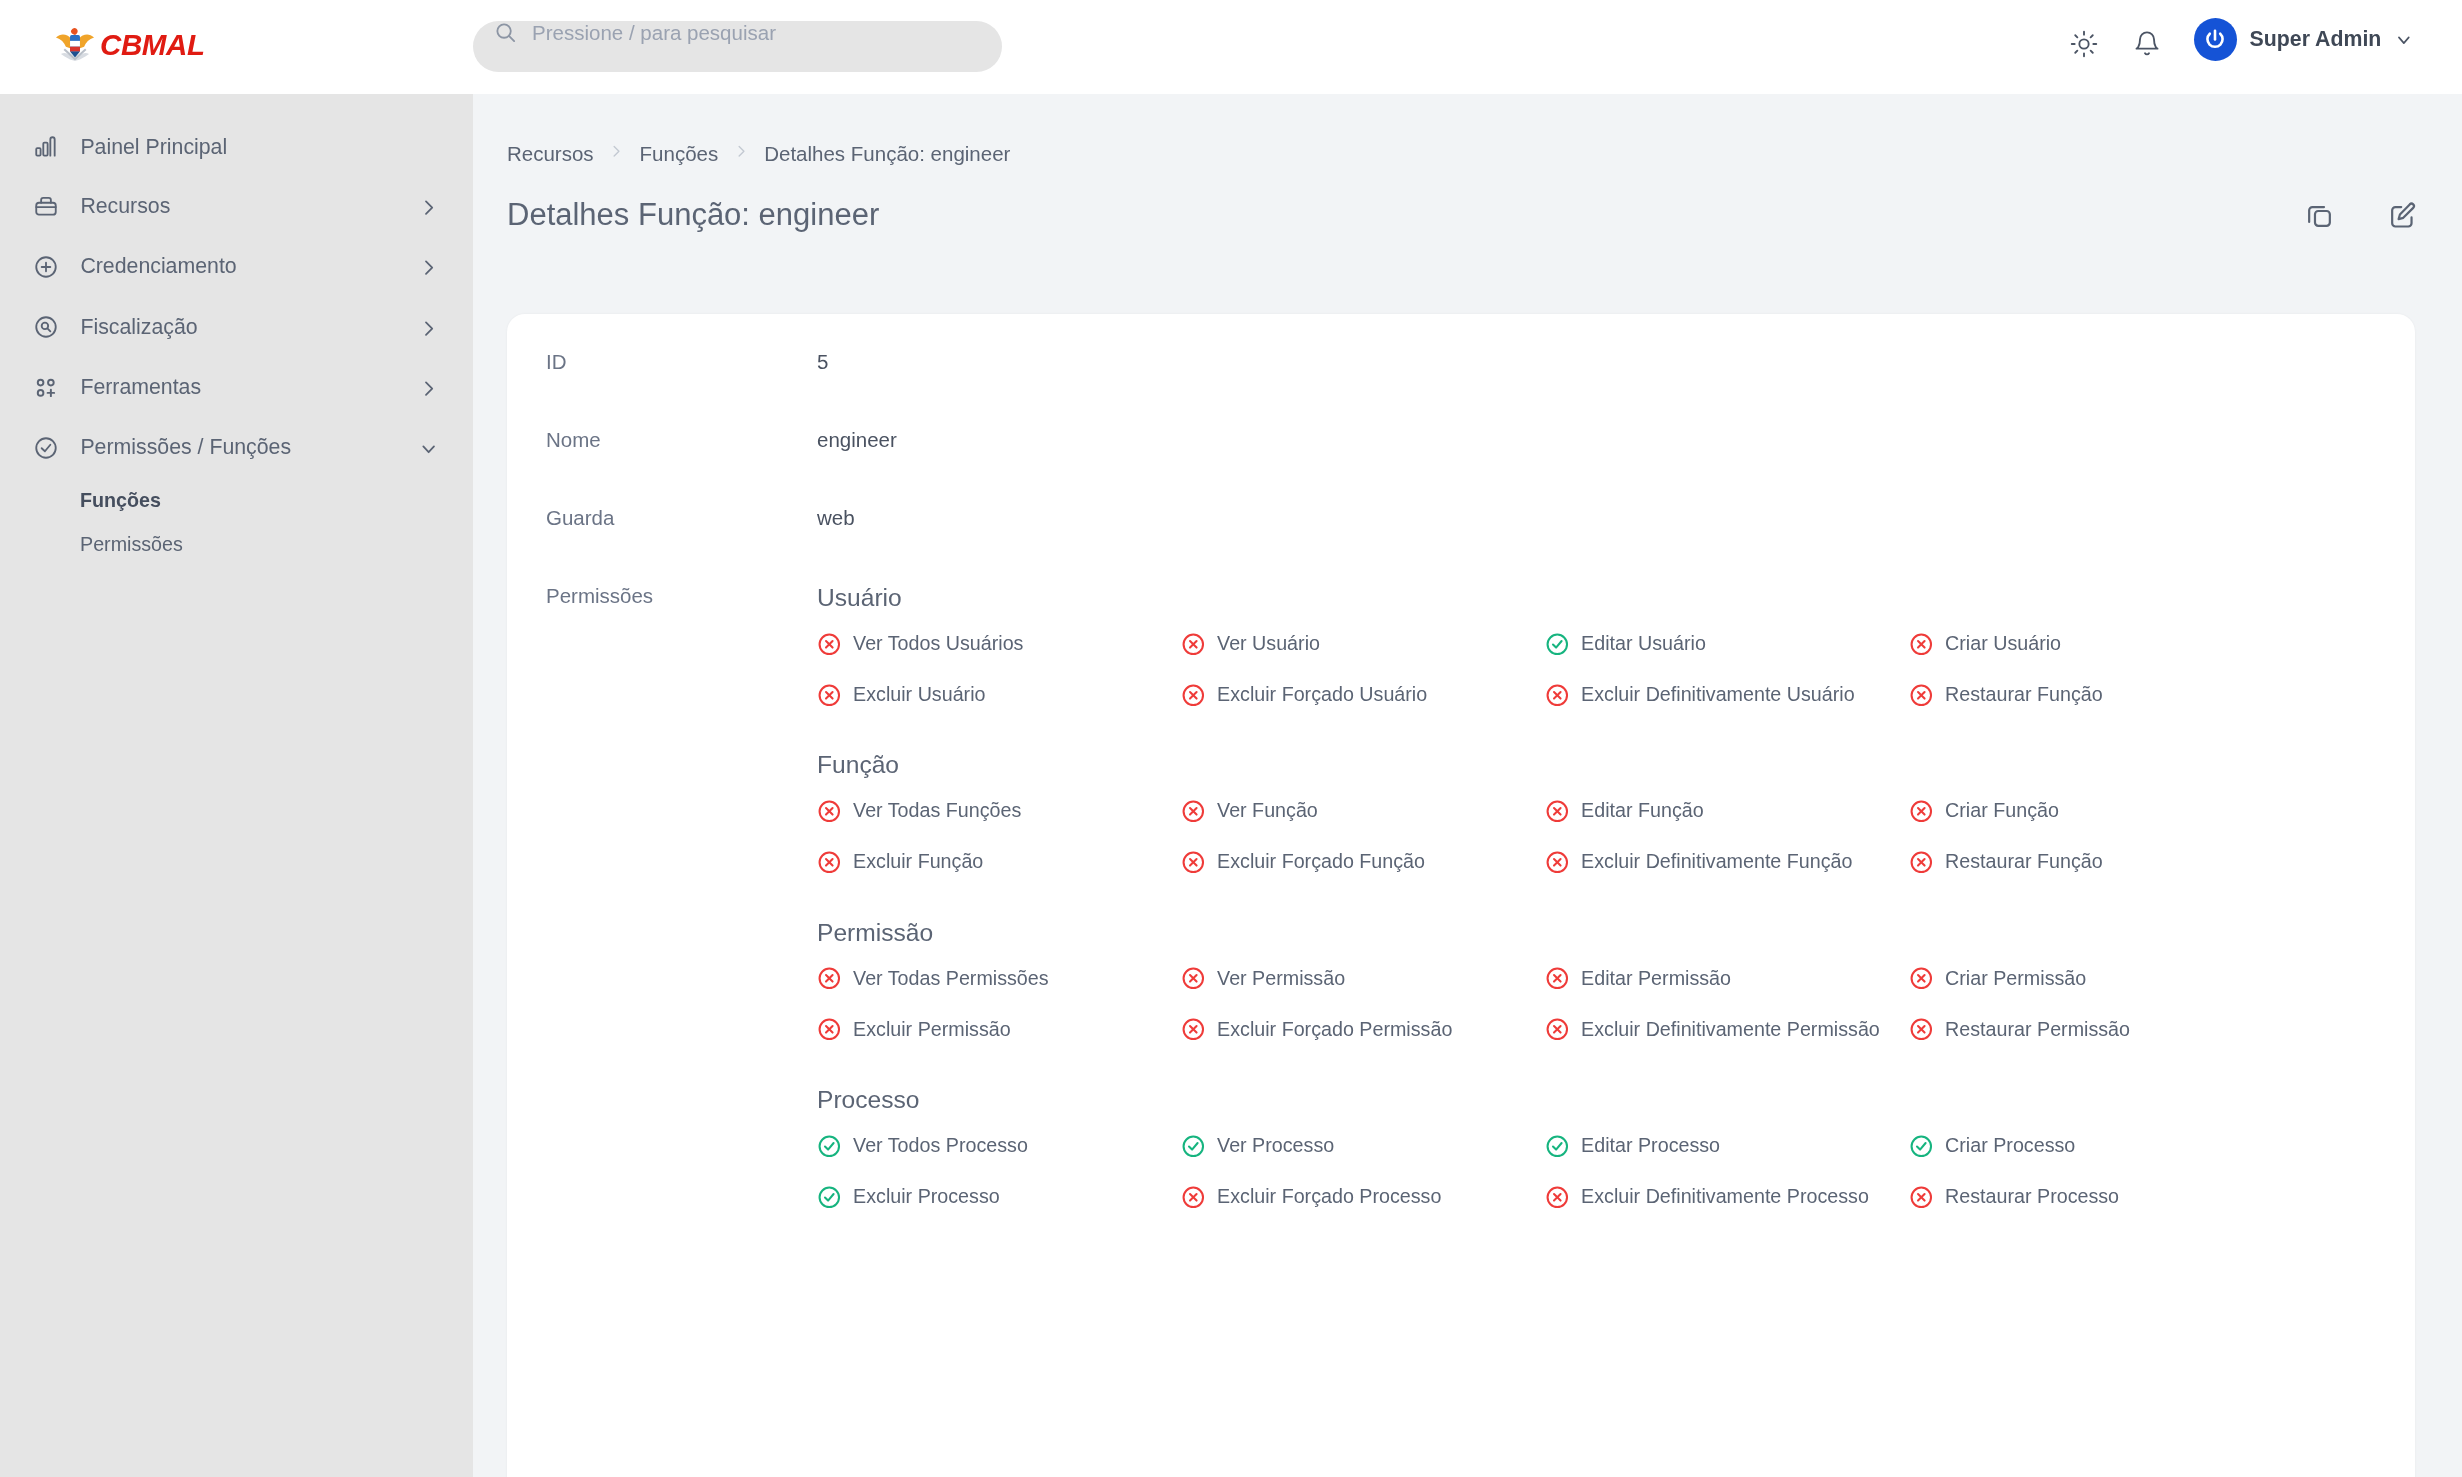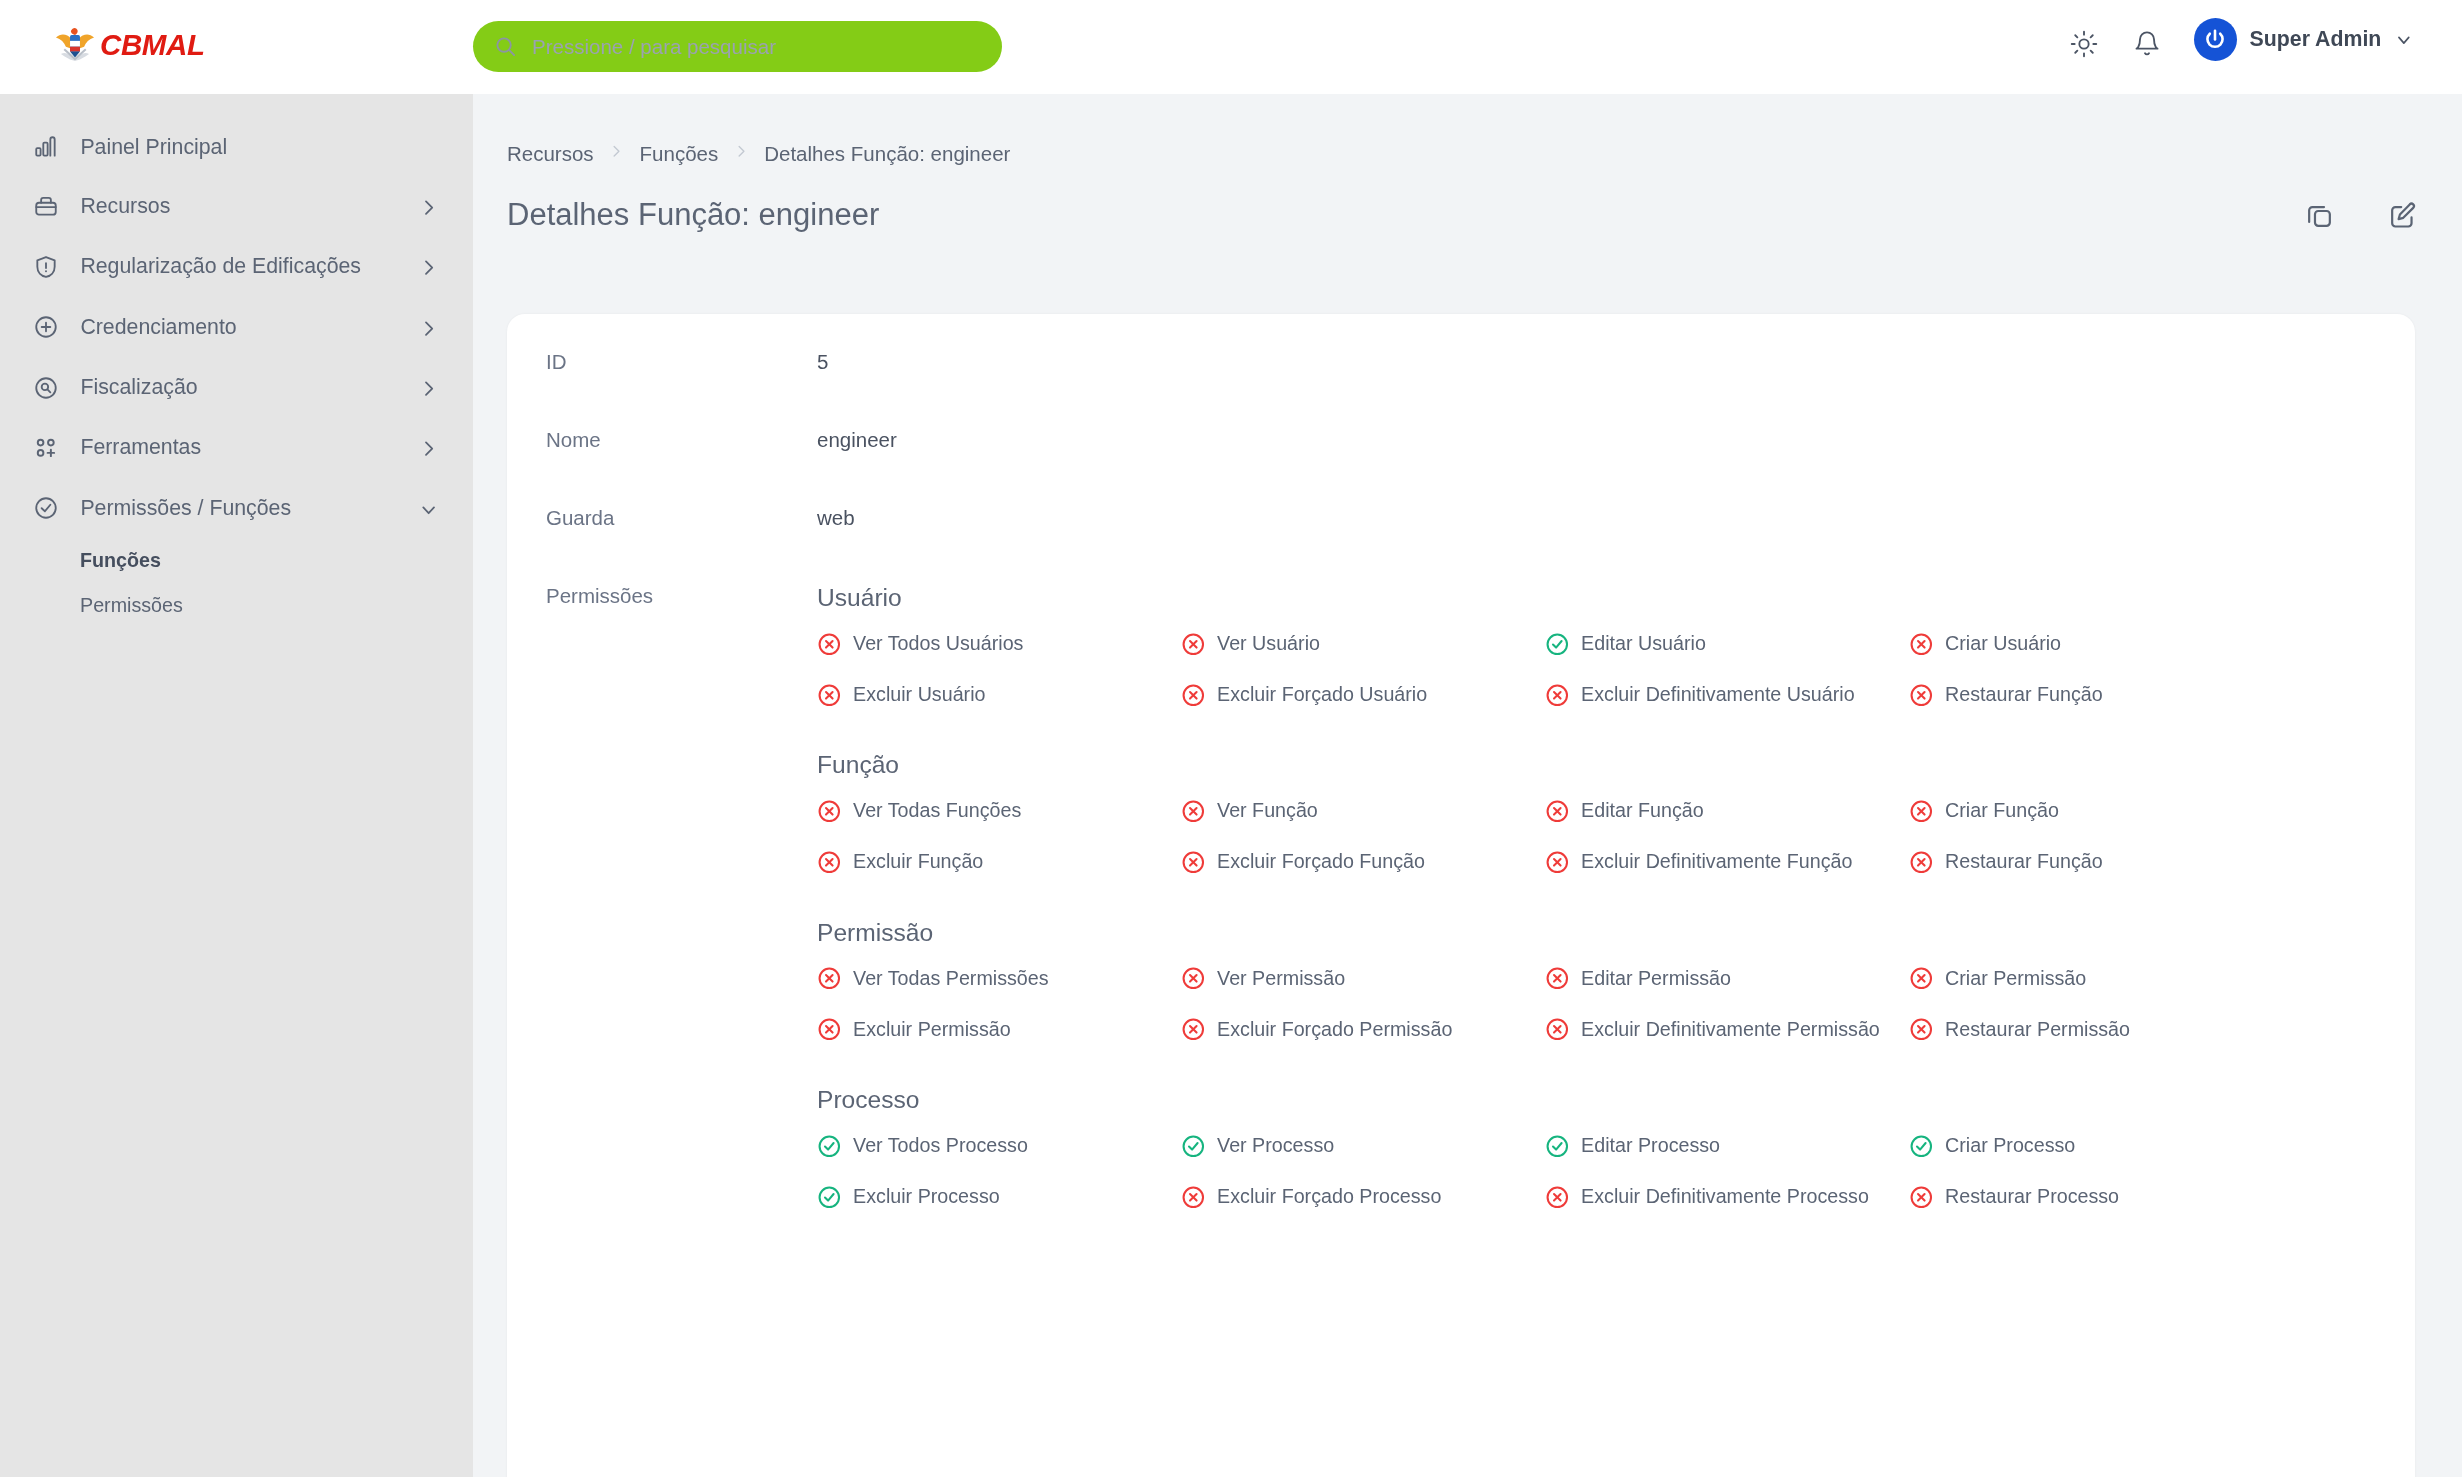--- a/index.html
+++ b/index.html
@@ -24,22 +24,22 @@
   .crest { width: 48px; height: 48px; position: relative; }
   .crest svg { display:block; }
   .logo-text {
     font-size: 29.5px; font-weight: bold; font-style: italic;
     color: #e01b12; letter-spacing: -0.4px;
   }
 
   .search-box {
     position: absolute; left: 473px; top: 21.3px;
     width: 529px; height: 51px;
-    background: #84cc16; border-radius: 25.4px;
-    display: flex; align-items: center; padding: 0 21.3px;
+    background: #e5e5e5; border-radius: 25.4px;
+    display: flex; align-items: flex-start; padding: 0 21.3px;
     gap: 14.8px;
   }
   .search-box .sicon { width: 23px; height: 23px; flex: 0 0 23px; }
   .search-input {
     border: none; outline: none; background: transparent;
     font-family: "Liberation Sans", sans-serif;
     font-size: 20.5px; color: #5b6474; width: 100%;
   }
   .search-input::placeholder { color: #9aa2b1; }
 
@@ -223,35 +223,20 @@
       </svg>
     </span>
     <span class="nav-label">Recursos</span>
     <span class="nav-chev">
       <svg width="21.3" height="21.3" viewBox="0 0 24 24" fill="none" stroke="#5b6474" stroke-width="2" stroke-linecap="round" stroke-linejoin="round">
           <polyline points="9 5 16 12 9 19"></polyline>
         </svg>
     </span>
   </div>
 
-  <div class="nav-item">
-    <span class="nav-ico">
-      <svg width="26" height="26" viewBox="0 0 24 24" fill="none" stroke="#5b6474" stroke-width="1.7" stroke-linecap="round" stroke-linejoin="round">
-        <path d="M12 2.8l8 3v6c0 5-3.5 8.5-8 9.4-4.5-.9-8-4.4-8-9.4v-6z"></path>
-          <line x1="12" y1="8.5" x2="12" y2="13"></line>
-          <circle cx="12" cy="16" r=".9" fill="#5b6474" stroke="none"></circle>
-      </svg>
-    </span>
-    <span class="nav-label">Regularização de Edificações</span>
-    <span class="nav-chev">
-      <svg width="21.3" height="21.3" viewBox="0 0 24 24" fill="none" stroke="#5b6474" stroke-width="2" stroke-linecap="round" stroke-linejoin="round">
-          <polyline points="9 5 16 12 9 19"></polyline>
-        </svg>
-    </span>
-  </div>
 
   <div class="nav-item">
     <span class="nav-ico">
       <svg width="26" height="26" viewBox="0 0 24 24" fill="none" stroke="#5b6474" stroke-width="1.7" stroke-linecap="round">
         <circle cx="12" cy="12" r="9"></circle>
           <line x1="12" y1="8" x2="12" y2="16"></line>
           <line x1="8" y1="12" x2="16" y2="12"></line>
       </svg>
     </span>
     <span class="nav-label">Credenciamento</span>

